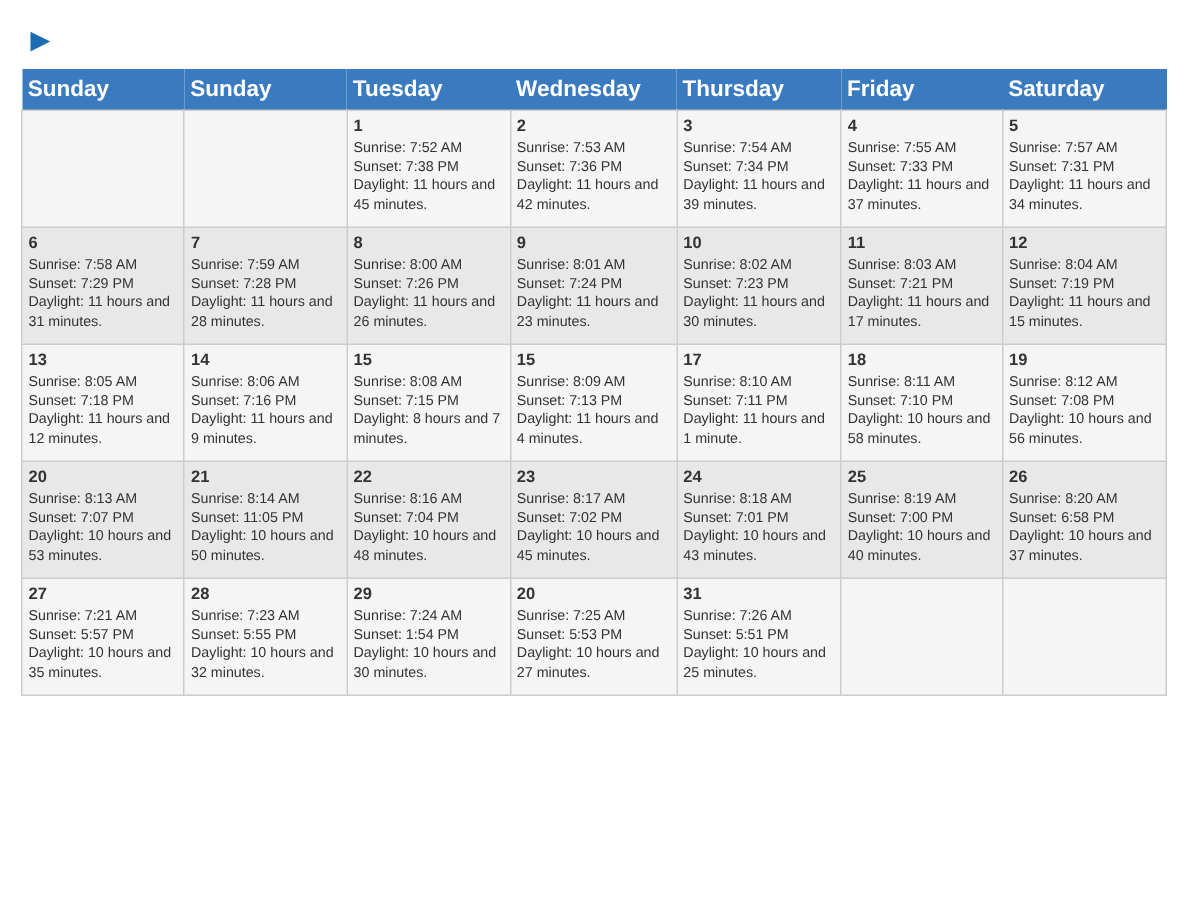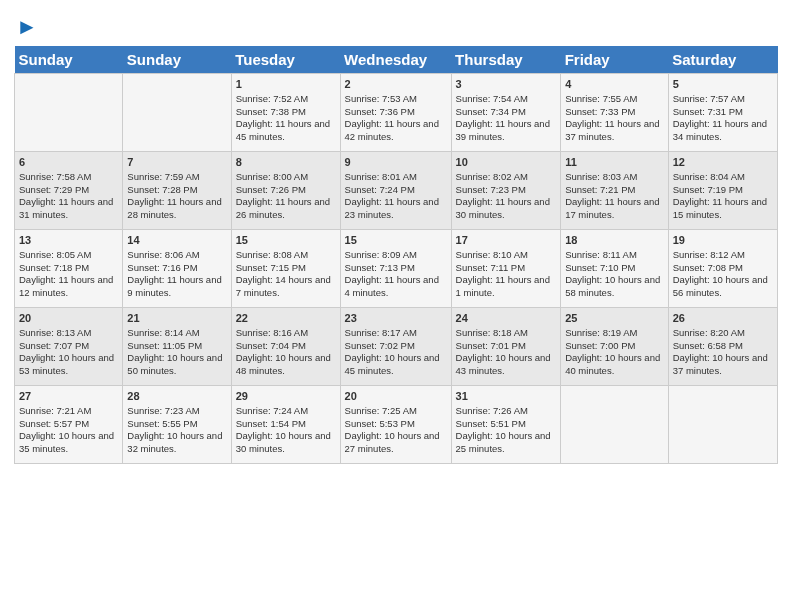--- a/index.html
+++ b/index.html
@@ -136,21 +136,21 @@
           <td><span class="day-number">7</span><span>Sunrise: 7:59 AM</span><br><span>Sunset: 7:28 PM</span><br><span>Daylight: 11 hours and 28 minutes.</span><br></td>
           <td><span class="day-number">8</span><span>Sunrise: 8:00 AM</span><br><span>Sunset: 7:26 PM</span><br><span>Daylight: 11 hours and 26 minutes.</span><br></td>
           <td><span class="day-number">9</span><span>Sunrise: 8:01 AM</span><br><span>Sunset: 7:24 PM</span><br><span>Daylight: 11 hours and 23 minutes.</span><br></td>
           <td><span class="day-number">10</span><span>Sunrise: 8:02 AM</span><br><span>Sunset: 7:23 PM</span><br><span>Daylight: 11 hours and 30 minutes.</span><br></td>
           <td><span class="day-number">11</span><span>Sunrise: 8:03 AM</span><br><span>Sunset: 7:21 PM</span><br><span>Daylight: 11 hours and 17 minutes.</span><br></td>
           <td><span class="day-number">12</span><span>Sunrise: 8:04 AM</span><br><span>Sunset: 7:19 PM</span><br><span>Daylight: 11 hours and 15 minutes.</span><br></td>
         </tr>
         <tr>
           <td><span class="day-number">13</span><span>Sunrise: 8:05 AM</span><br><span>Sunset: 7:18 PM</span><br><span>Daylight: 11 hours and 12 minutes.</span><br></td>
           <td><span class="day-number">14</span><span>Sunrise: 8:06 AM</span><br><span>Sunset: 7:16 PM</span><br><span>Daylight: 11 hours and 9 minutes.</span><br></td>
-          <td><span class="day-number">15</span><span>Sunrise: 8:08 AM</span><br><span>Sunset: 7:15 PM</span><br><span>Daylight: 14 hours and 7 minutes.</span><br></td>
+          <td><span class="day-number">15</span><span>Sunrise: 8:08 AM</span><br><span>Sunset: 7:15 PM</span><br><span>Daylight: 8 hours and 7 minutes.</span><br></td>
           <td><span class="day-number">15</span><span>Sunrise: 8:09 AM</span><br><span>Sunset: 7:13 PM</span><br><span>Daylight: 11 hours and 4 minutes.</span><br></td>
           <td><span class="day-number">17</span><span>Sunrise: 8:10 AM</span><br><span>Sunset: 7:11 PM</span><br><span>Daylight: 11 hours and 1 minute.</span><br></td>
           <td><span class="day-number">18</span><span>Sunrise: 8:11 AM</span><br><span>Sunset: 7:10 PM</span><br><span>Daylight: 10 hours and 58 minutes.</span><br></td>
           <td><span class="day-number">19</span><span>Sunrise: 8:12 AM</span><br><span>Sunset: 7:08 PM</span><br><span>Daylight: 10 hours and 56 minutes.</span><br></td>
         </tr>
         <tr>
           <td><span class="day-number">20</span><span>Sunrise: 8:13 AM</span><br><span>Sunset: 7:07 PM</span><br><span>Daylight: 10 hours and 53 minutes.</span><br></td>
           <td><span class="day-number">21</span><span>Sunrise: 8:14 AM</span><br><span>Sunset: 11:05 PM</span><br><span>Daylight: 10 hours and 50 minutes.</span><br></td>
           <td><span class="day-number">22</span><span>Sunrise: 8:16 AM</span><br><span>Sunset: 7:04 PM</span><br><span>Daylight: 10 hours and 48 minutes.</span><br></td>
           <td><span class="day-number">23</span><span>Sunrise: 8:17 AM</span><br><span>Sunset: 7:02 PM</span><br><span>Daylight: 10 hours and 45 minutes.</span><br></td>

